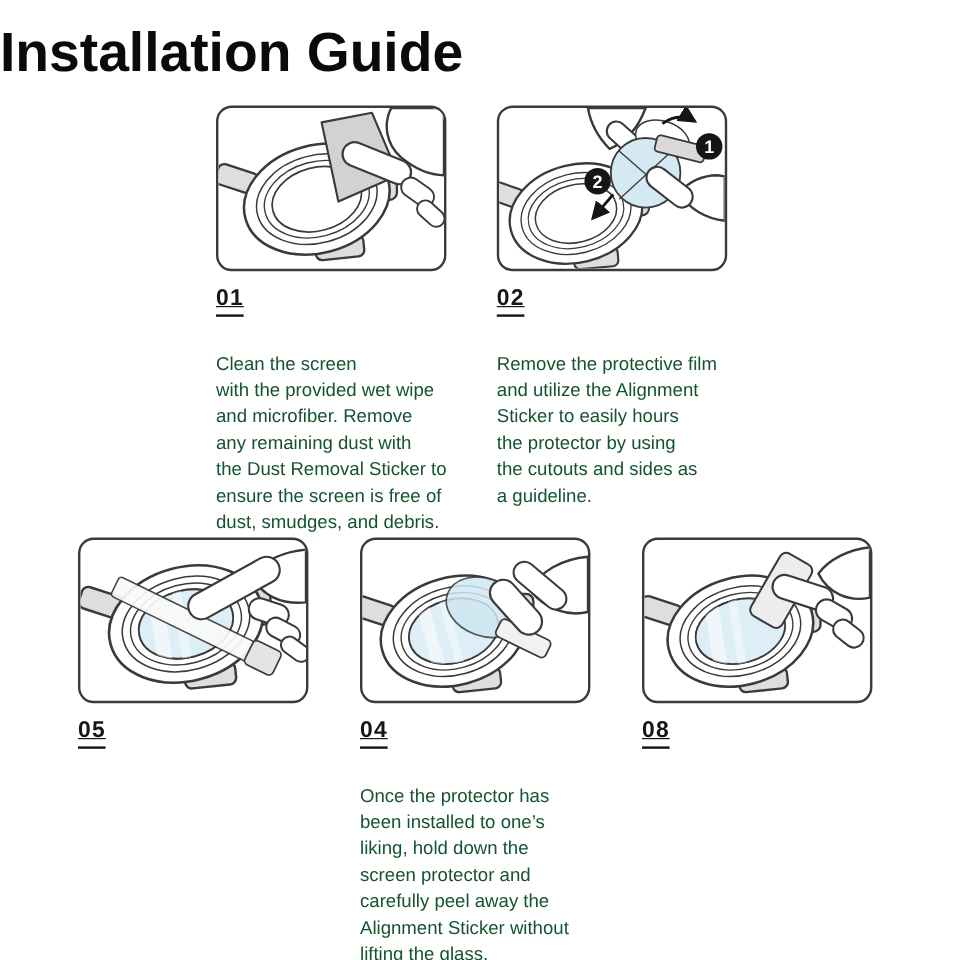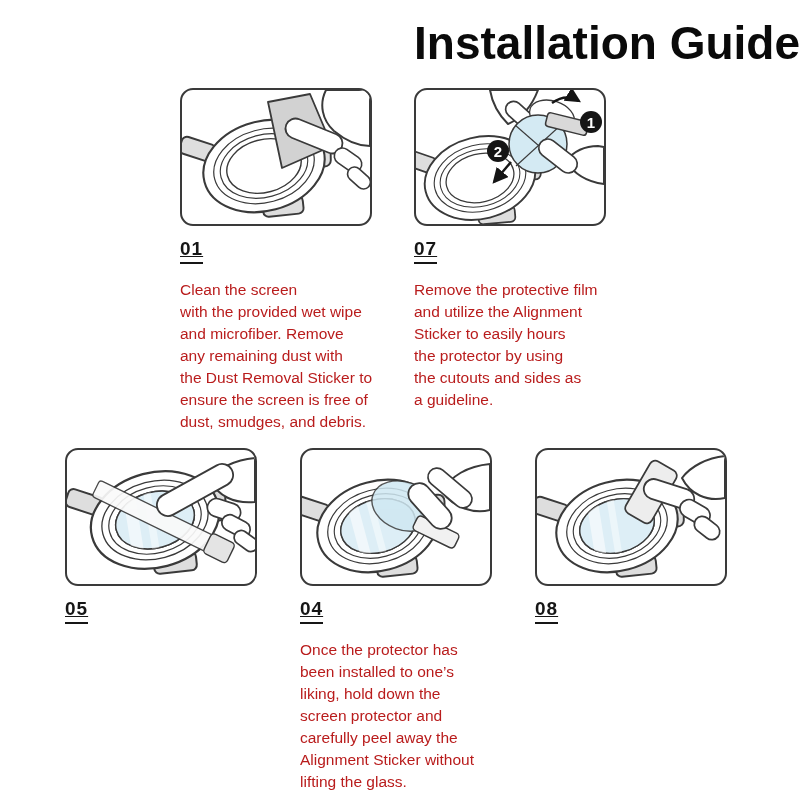--- a/index.html
+++ b/index.html
@@ -1,40 +1,40 @@
 <!DOCTYPE html>
 <html><head>
 <meta charset="utf-8">
 <style>
   html,body{margin:0;padding:0;background:#ffffff;}
   .page{
     position:relative;width:800px;height:800px;background:#ffffff;overflow:hidden;
     font-family:"Liberation Sans","DejaVu Sans",sans-serif;color:#262626;
   }
   .title{
-    position:absolute;top:18px;left:0;width:800px;text-align:right;
+    position:absolute;top:18px;left:0;width:800px;text-align:left;
     font-size:46px;font-weight:bold;color:#0a0a0a;letter-spacing:0px;line-height:1.1;
   }
   .step{position:absolute;width:204px;}
   .s1{left:180px;top:88px;}
   .s2{left:414px;top:88px;}
   .s3{left:65px;top:448px;}
   .s4{left:300px;top:448px;}
   .s5{left:535px;top:448px;}
   .frame{
     width:188px;height:134px;border:2.4px solid #3a3a3a;border-radius:13px;
     background:#ffffff;overflow:hidden;
   }
   .frame svg{display:block;}
   .num{
     display:inline-block;margin-top:13px;font-size:19px;font-weight:bold;color:#161616;
     letter-spacing:1px;line-height:1;padding-bottom:4px;border-bottom:2.6px solid #161616;text-decoration:underline;
   }
   .desc{
-    margin-top:15px;font-size:15.5px;line-height:22px;color:#b91c1c;
+    margin-top:29px;font-size:15.5px;line-height:22px;color:#14532d;
     white-space:pre-line;width:204px;
   }
   .badge-num{
     font-family:"Liberation Sans","DejaVu Sans",sans-serif;font-size:15px;font-weight:bold;
     fill:#ffffff;text-anchor:middle;
   }
 </style>
 </head>
 <body>
 
@@ -112,21 +112,21 @@
           <circle cx="82" cy="61" r="11" fill="#151515"></circle>
           <text class="badge-num" x="82" y="66.5">2</text>
         </g>
         <path d="M95,72 L78,92" fill="none" stroke="#151515" stroke-width="2.4" marker-end="url(#ah)"></path>
         <g fill="#ffffff" stroke="#3a3a3a" stroke-linejoin="round">
           <path d="M188,94 C172,92 158,84 150,71 C158,61 170,56 182,56 L188,57 Z" stroke-width="2"></path>
           <rect x="-22" y="-9" width="44" height="18" rx="9" transform="translate(142,66) rotate(38)" stroke-width="1.7"></rect>
         </g>
       </svg>
     </div>
-    <div class="num">07</div>
+    <div class="num">02</div>
     <div class="desc">Remove the protective film
 and utilize the Alignment
 Sticker to easily hours
 the protector by using
 the cutouts and sides as
 a guideline.</div>
   </div>
 
   <div class="step s3">
     <div class="frame">

